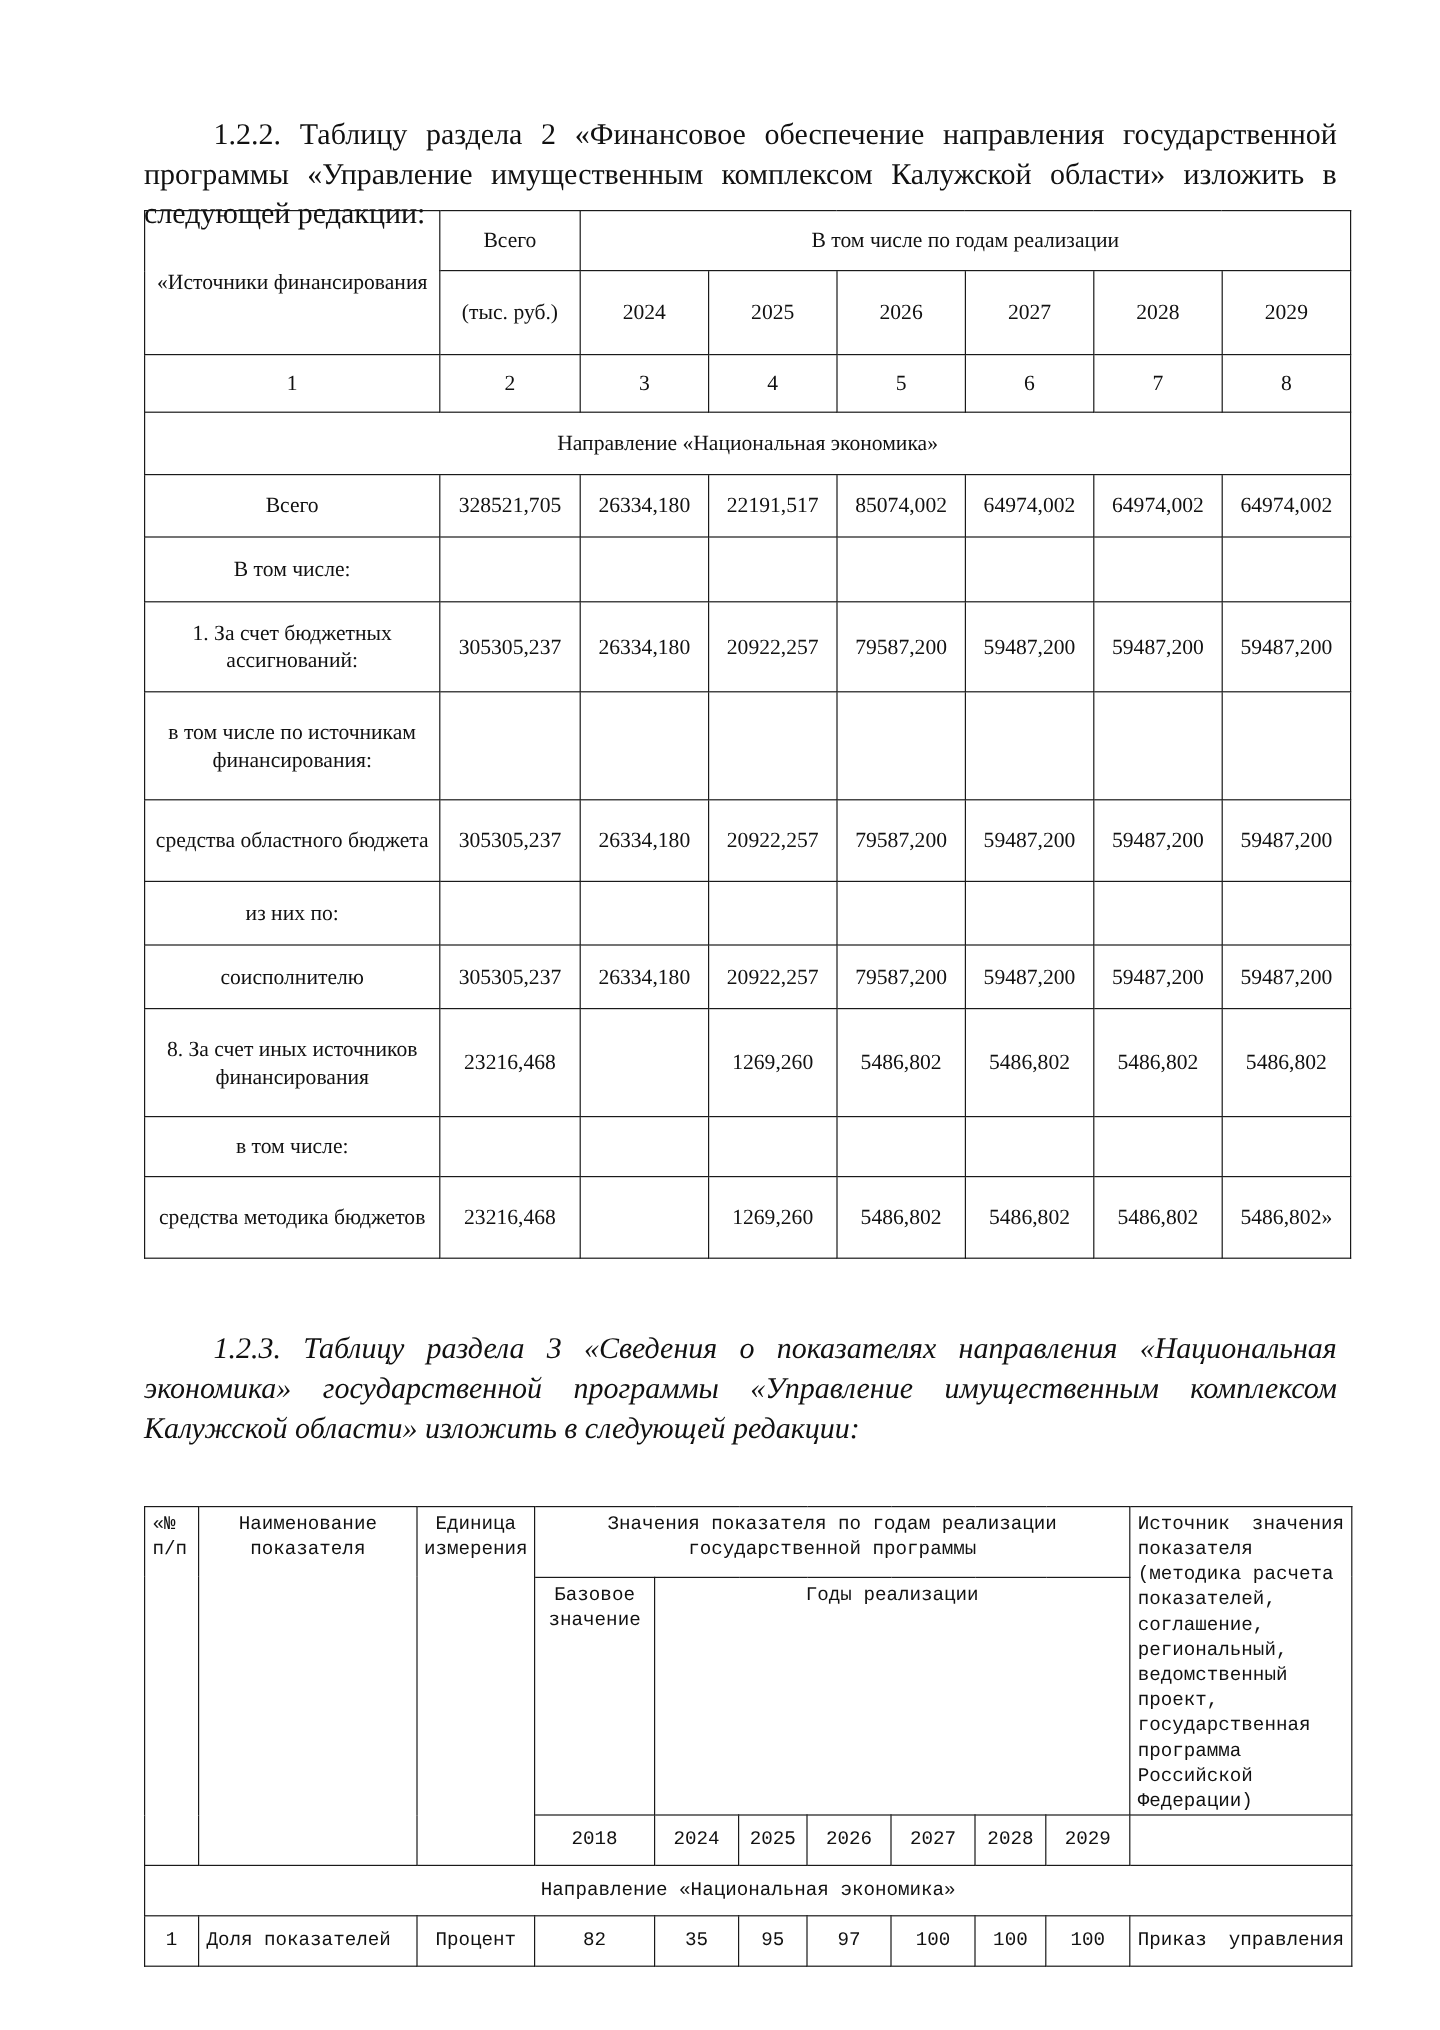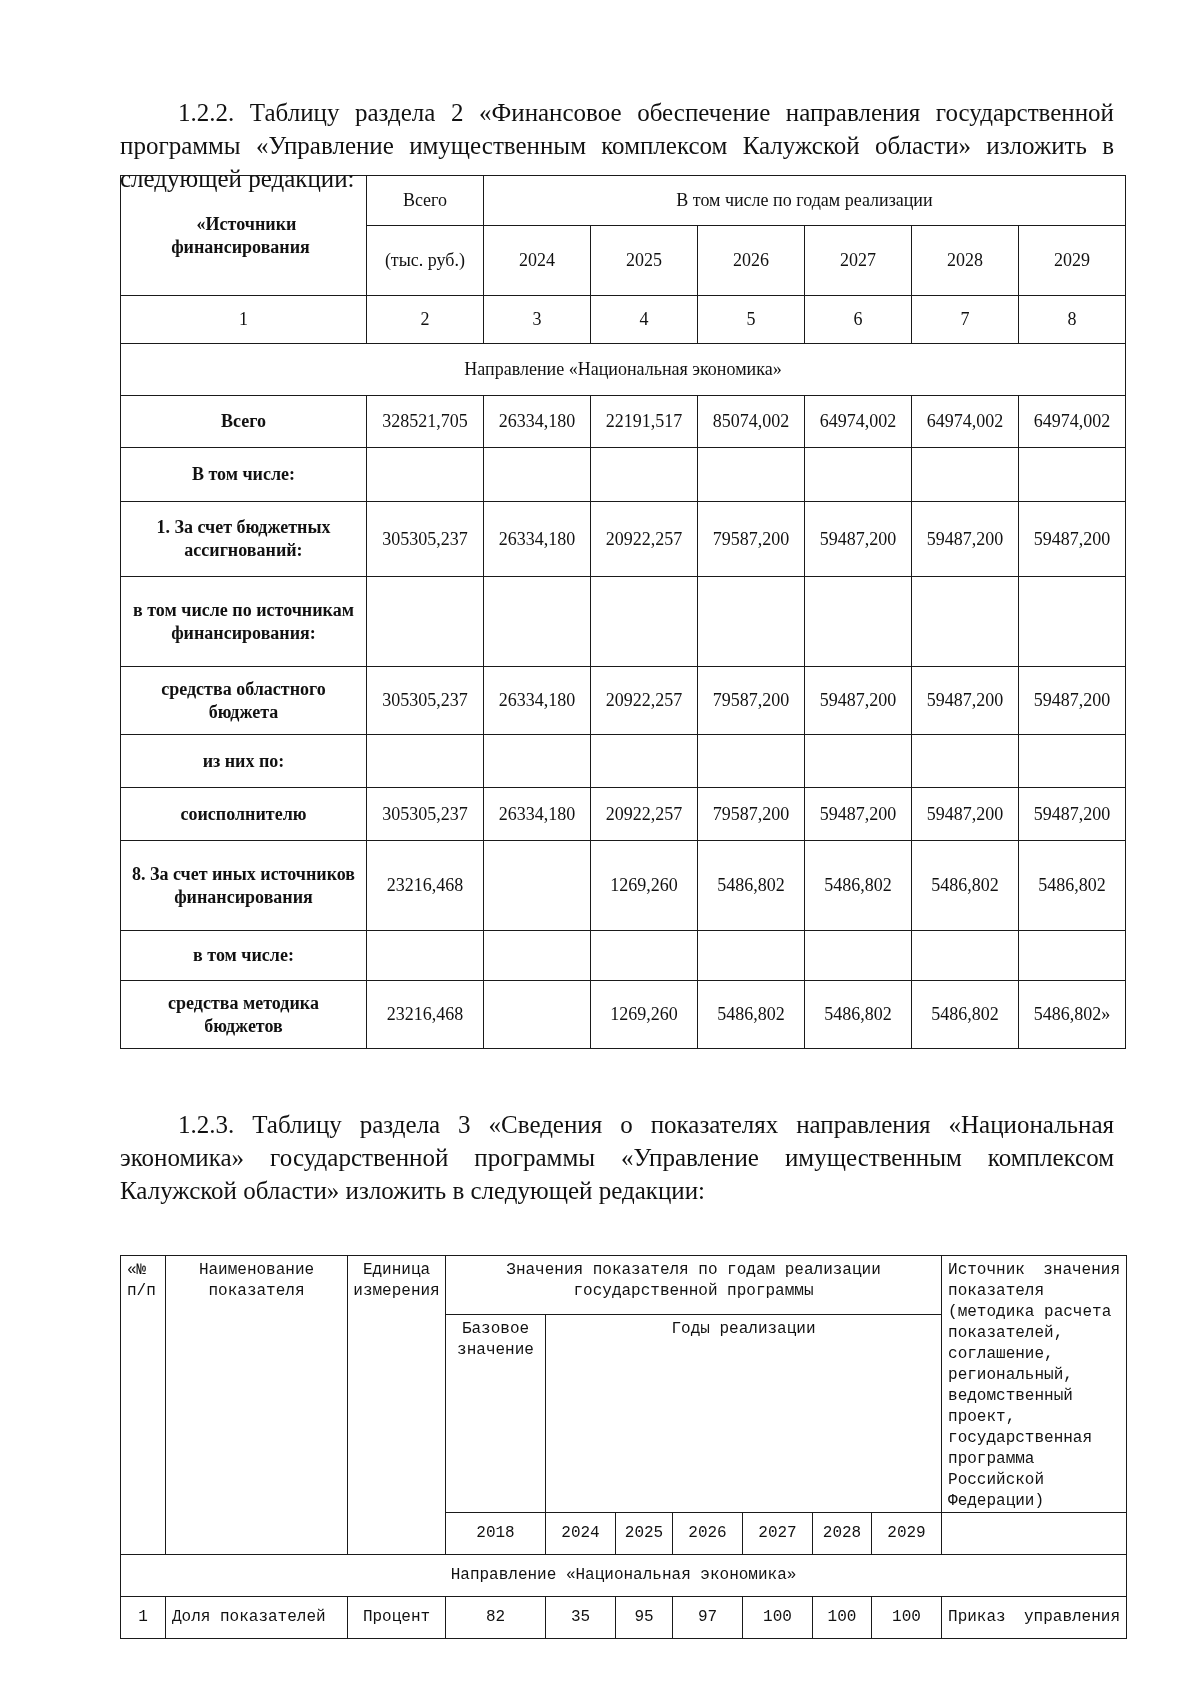--- a/index.html
+++ b/index.html
@@ -6,28 +6,28 @@
   body {
     width: 1200px; height: 1692px; position: relative; overflow: hidden;
     font-family: "Liberation Serif", "DejaVu Serif", serif; color: #111;
   }
   .para {
     position: absolute; left: 120px; width: 994px;
     font-size: 25px; line-height: 33px; text-align: justify;
     text-indent: 58px; margin: 0;
   }
   .para.p1 { top: 52px; margin-top: 44px; }
-  .para.p2 { top: 1108px; }
+  .para.p2 { top: 1108px; font-style: italic; }
 
   table { border-collapse: collapse; position: absolute; table-layout: fixed; }
   td { border: 1.5px solid #1a1a1a; padding: 0; text-align: center; vertical-align: middle; }
 
   
   .t1 { left: 120px; top: 175px; width: 1006px; font-size: 18px; line-height: 23px; }
-  .t1 .lbl { padding: 0 6px; font-weight: bold; }
+  .t1 .lbl { padding: 0 6px; }
 
   
   .t2 { left: 120px; top: 1255px; width: 1006px; font-size: 16px; line-height: 21px; font-family: Liberation Mono, monospace; }
   .t2 td.top { vertical-align: top; padding-top: 4px; }
   .t2 td.src { text-align: left; vertical-align: top; padding: 4px 6px 0 6px; }
   .t2 .justify-line { text-align: justify; text-align-last: justify; display: block; }
   .t2 td.left { text-align: left; padding-left: 6px; }
 </style>
 </head>
 <body>

